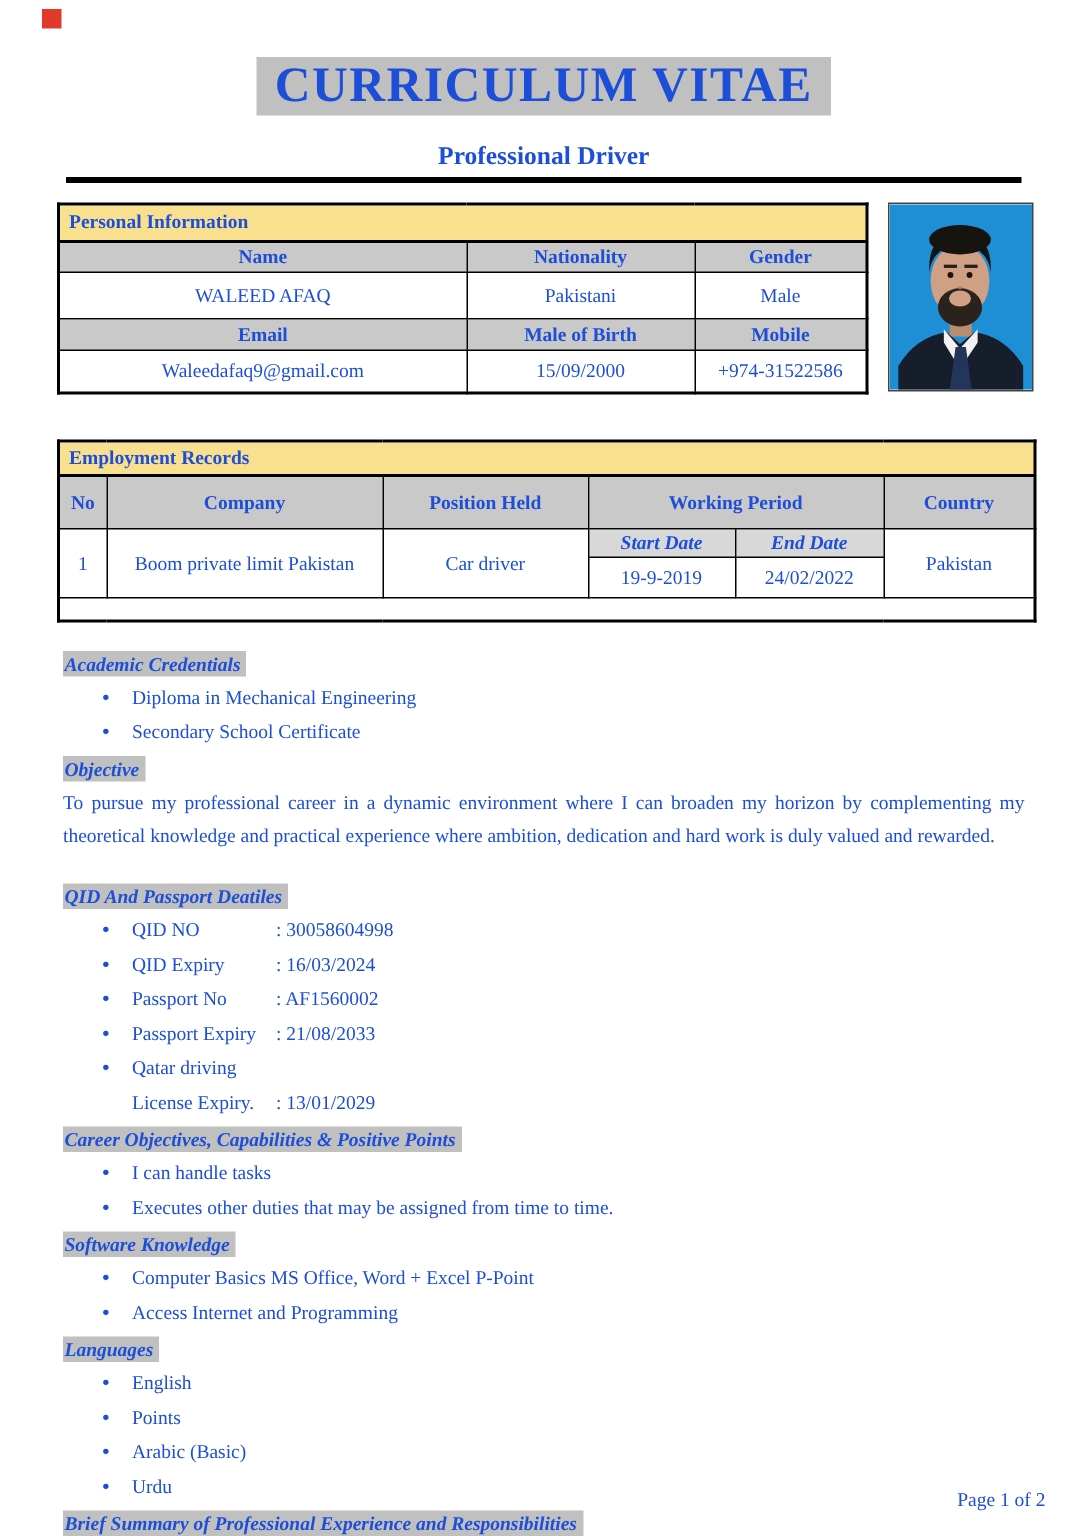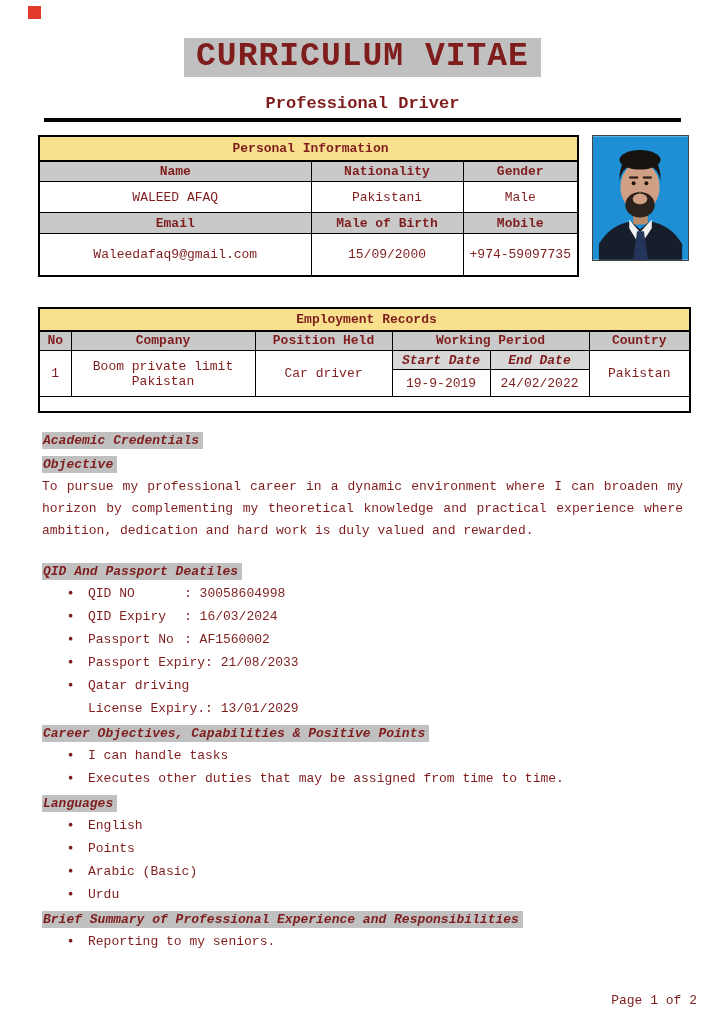--- a/index.html
+++ b/index.html
@@ -2,22 +2,22 @@
 <html style="--band_yellow: #f8e08f; --hdr_gray: #c9c9c9; --subhdr_gray: #d8d8d8; --highlight: #c0c0c0; --photo_bg: #1e8fd5; --marker: #e13a2b;"><head>
 <meta charset="utf-8">
 <style>
   * { margin:0; padding:0; box-sizing:border-box; }
   html,body { background:#ffffff; }
   .page {
     position:relative;
     width:725px; height:1024px;
     margin:0 auto;
     background:#ffffff;
-    font-family:Liberation Mono, monospace;
-    color:#7f1d1d;
+    font-family:Liberation Serif, serif;
+    color:#1d4ed8;
     overflow:hidden;
   }
   .red-marker {
     position:absolute; left:28px; top:6px;
     width:13px; height:13px;
     background:var(--marker, #e13a2b);
   }
   
   .header { padding-top:38px; text-align:center; }
   .cv-title {
@@ -37,46 +37,46 @@
     border:1.5px solid #000;
     font-size:13px;
     text-align:center;
     vertical-align:middle;
     overflow:hidden;
     padding:0 2px;
   }
   .band td {
     background:var(--band_yellow, #f8e08f);
     font-weight:bold;
-    text-align:center;
+    text-align:left;
     padding-left:6px;
     border-bottom-width:2px;
     margin-top:44px;
   }
   .ghdr td { background:var(--hdr_gray, #c9c9c9); font-weight:bold; }
   .subhdr { background:var(--subhdr_gray, #d8d8d8); font-weight:bold; font-style:italic; }
 
   .personal-wrap {
     margin:13px 36px 0 38px;
     display:flex;
     align-items:stretch;
     gap:13px;
   }
   .personal-table { width:539px; border:2.5px solid #000; }
   .personal-table tr.band td { height:25px; }
   .personal-table tr.ghdr td { height:21px; }
   .personal-table tr.val1 td { height:31px; }
-  .personal-table tr.val2 td { height:42px; }
+  .personal-table tr.val2 td { height:28px; }
 
   .photo-box { width:98px; height:126px; border:1px solid #444; }
   .photo-box svg { display:block; width:100%; height:100%; }
 
   .employment-table { margin:30px 36px 0 38px; width:651px; border:2.5px solid #000; }
   .employment-table tr.band td { height:23px; }
-  .employment-table tr.ghdr td { height:20px; }
+  .employment-table tr.ghdr td { height:36px; }
   .employment-table td.subhdr { height:19px; }
   .employment-table tr.dates td { height:27px; }
   .employment-table tr.empty td { height:15px; }
 
   
   .sections { margin:15px 42px 0 42px; font-size:13px; }
   .sec-title {
     display:inline-block;
     background:var(--highlight, #c0c0c0);
     font-weight:bold; font-style:italic;
@@ -131,21 +131,21 @@
         <td>Male</td>
       </tr>
       <tr class="ghdr">
         <td>Email</td>
         <td>Male of Birth</td>
         <td>Mobile</td>
       </tr>
       <tr class="val2">
         <td>Waleedafaq9@gmail.com</td>
         <td>15/09/2000</td>
-        <td>+974-59097735</td>
+        <td>+974-31522586</td>
       </tr>
     </tbody>
       </table>
 
     <div class="photo-box">
       <svg viewBox="0 0 97 126" xmlns="http://www.w3.org/2000/svg">
         <rect x="0" y="0" width="97" height="126" fill="#1e8fd5"></rect>
         <rect x="41" y="72" width="15" height="18" fill="#b98c6e"></rect>
         <path d="M6,126 L6,110 Q18,90 39,87 L48,95 L58,87 Q79,90 91,110 L91,126 Z" fill="#161d2b"></path>
         <path d="M37,85 L48,98 L60,85 L60,94 L48,112 L37,94 Z" fill="#f2f2f2"></path>
@@ -196,21 +196,30 @@
       <td>19-9-2019</td>
       <td>24/02/2022</td>
     </tr>
     <tr class="empty">
       <td colspan="6"></td>
     </tr>
   </tbody>
     </table>
 
   <div class="sections">
-      <div><div class="sec-title">Academic Credentials</div><br></div>
+      <div><div class="sec-title">Academic Credentials</div><br><ul class="blist">
+          <li>
+            <span class="dot"></span>
+            <span>Diploma in Mechanical Engineering</span>
+          </li>
+          <li>
+            <span class="dot"></span>
+            <span>Secondary School Certificate</span>
+          </li>
+        </ul></div>
       <div><div class="sec-title">Objective</div><br><div class="sec-par">To pursue my professional career in a dynamic environment where I can broaden my horizon by complementing my theoretical knowledge and practical experience where ambition, dedication and hard work is duly valued and rewarded.</div></div>
       <div><div class="sec-title">QID And Passport Deatiles</div><br><ul class="blist">
           <li>
             <span class="dot"></span>
             <span class="lbl">QID NO</span>
             <span>: 30058604998</span>
           </li>
           <li>
             <span class="dot"></span>
             <span class="lbl">QID Expiry</span>
@@ -240,20 +249,30 @@
       <div><div class="sec-title">Career Objectives, Capabilities &amp; Positive Points</div><br><ul class="blist">
           <li>
             <span class="dot"></span>
             <span>I can handle tasks</span>
           </li>
           <li>
             <span class="dot"></span>
             <span>Executes other duties that may be assigned from time to time.</span>
           </li>
         </ul></div>
+      <div><div class="sec-title">Software Knowledge</div><br><ul class="blist">
+          <li>
+            <span class="dot"></span>
+            <span>Computer Basics MS Office, Word + Excel P-Point</span>
+          </li>
+          <li>
+            <span class="dot"></span>
+            <span>Access Internet and Programming</span>
+          </li>
+        </ul></div>
       <div><div class="sec-title">Languages</div><br><ul class="blist">
           <li>
             <span class="dot"></span>
             <span>English</span>
           </li>
           <li>
             <span class="dot"></span>
             <span>Points</span>
           </li>
           <li>

